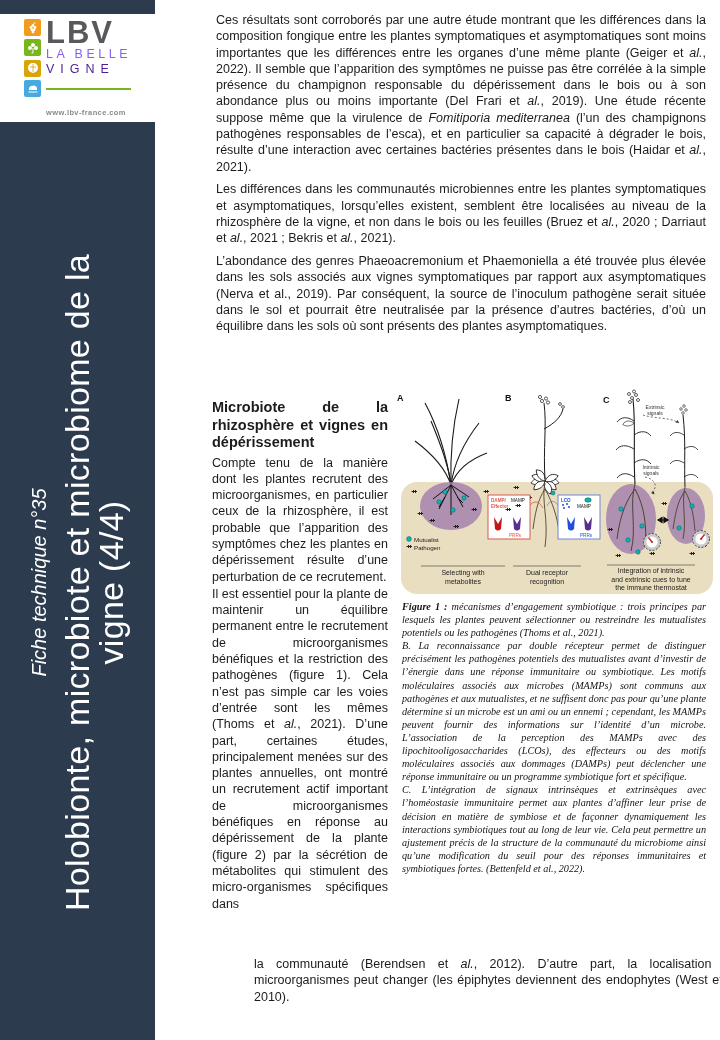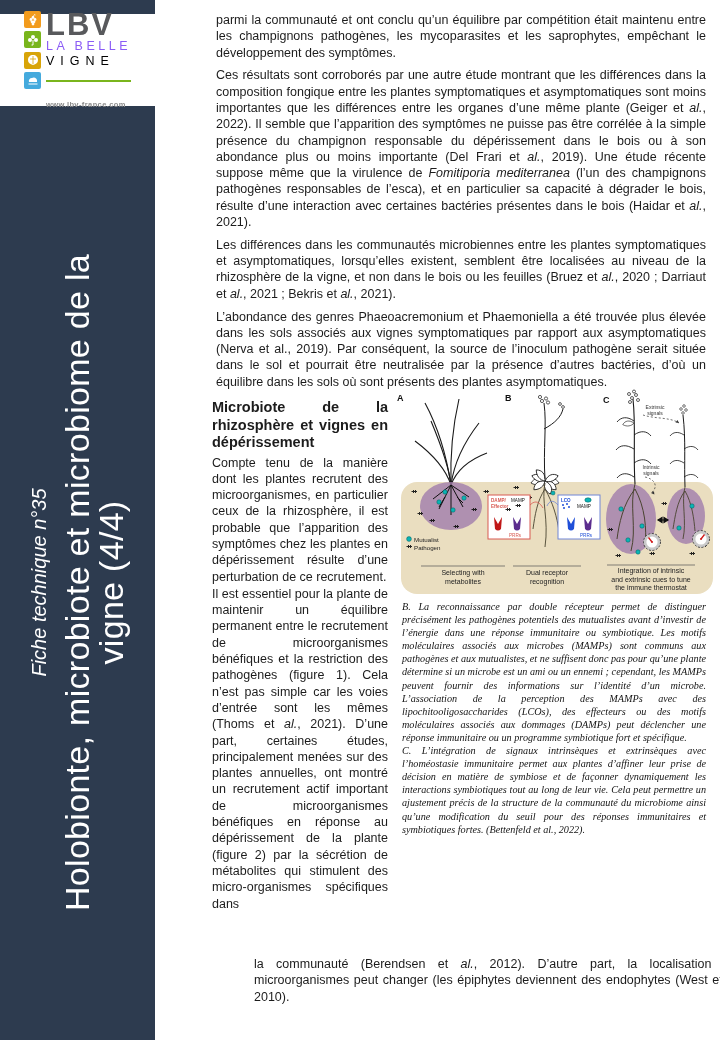--- a/index.html
+++ b/index.html
@@ -3,29 +3,29 @@
 <meta charset="utf-8">
 <style>
   html,body{margin:0;padding:0;}
   body{width:720px;height:1040px;position:relative;background:#fff;
        font-family:"Liberation Sans",sans-serif;color:#1c1c1c;overflow:hidden;}
   .it{font-style:italic;}
   .bd{font-weight:bold;}
 
   
   .sidebar{position:absolute;left:0;top:0;width:155px;height:1040px;background:#2d3b4f;}
-  .logo-panel{position:absolute;left:0;top:14px;width:155px;height:92px;background:#ffffff;
+  .logo-panel{position:absolute;left:0;top:14px;width:155px;height:108px;background:#ffffff;
               display:flex;align-items:center;justify-content:center;}
   .logo{display:flex;align-items:stretch;gap:5px;}
   .logo-squares{display:flex;flex-direction:column;justify-content:space-between;height:78px;}
   .sq{width:17px;height:17px;border-radius:2px;display:flex;align-items:center;justify-content:center;}
   .logo-textblock{display:flex;flex-direction:column;justify-content:flex-start;}
   .logo-acronym{font-size:31px;font-weight:bold;color:#58595c;line-height:28px;letter-spacing:2px;}
   .logo-n1{font-size:12.5px;color:#8b5cf6;letter-spacing:3.5px;line-height:15px;}
-  .logo-n2{font-size:12.5px;color:#000000;letter-spacing:6px;line-height:15px;}
+  .logo-n2{font-size:12.5px;color:#4c1d95;letter-spacing:6px;line-height:15px;}
   .logo-url{font-size:7.5px;font-weight:bold;color:#8a8a8a;border-top:2px solid #7ab51d;
             margin-top:11px;padding-top:18px;letter-spacing:.4px;}
 
   .rot{position:absolute;left:0;top:0;width:1040px;height:155px;
        transform-origin:0 0;transform:rotate(-90deg) translateX(-1040px);
        display:flex;flex-direction:column;justify-content:center;align-items:center;
        box-sizing:border-box;padding-right:125px;}
   .series{font-style:italic;font-size:20px;color:#fff;margin-bottom:9px;}
   .vtitle{font-size:34px;color:#fff;line-height:34px;text-align:center;letter-spacing:.3px;}
 
@@ -101,21 +101,20 @@
         <div class="logo-acronym">LBV</div>
         <div class="logo-n1">LA BELLE</div>
         <div class="logo-n2">VIGNE</div>
         <div class="logo-url">www.lbv-france.com</div>
       </div>
     </div>
   </div>
 </div>
 
 <div class="intro">
-  <p class="body"><span>parmi la communauté et ont conclu qu’un équilibre par compétition était maintenu entre les champignons pathogènes, les mycoparasites et les saprophytes, empêchant le développement des symptômes.</span></p>
   <p class="body"><span>Ces résultats sont corroborés par une autre étude montrant que les différences dans la composition fongique entre les plantes symptomatiques et asymptomatiques sont moins importantes que les différences entre les organes d’une même plante (Geiger et </span><span class="it">al.</span><span>, 2022). Il semble que l’apparition des symptômes ne puisse pas être corrélée à la simple présence du champignon responsable du dépérissement dans le bois ou à son abondance plus ou moins importante (Del Frari et </span><span class="it">al.</span><span>, 2019). Une étude récente suppose même que la virulence de </span><span class="it">Fomitiporia mediterranea</span><span> (l’un des champignons pathogènes responsables de l’esca), et en particulier sa capacité à dégrader le bois, résulte d’une interaction avec certaines bactéries présentes dans le bois (Haidar et </span><span class="it">al.</span><span>, 2021).</span></p>
   <p class="body"><span>Les différences dans les communautés microbiennes entre les plantes symptomatiques et asymptomatiques, lorsqu’elles existent, semblent être localisées au niveau de la rhizosphère de la vigne, et non dans le bois ou les feuilles (Bruez et </span><span class="it">al.</span><span>, 2020 ; Darriaut et </span><span class="it">al.</span><span>, 2021 ; Bekris et </span><span class="it">al.</span><span>, 2021).</span></p>
   <p class="body"><span>L’abondance des genres Phaeoacremonium et Phaemoniella a été trouvée plus élevée dans les sols associés aux vignes symptomatiques par rapport aux asymptomatiques (Nerva et al., 2019). Par conséquent, la source de l’inoculum pathogène serait située dans le sol et pourrait être neutralisée par la présence d’autres bactéries, d’où un équilibre dans les sols où sont présents des plantes asymptomatiques.</span></p>
 </div>
 
 <div class="leftcol">
   <h3>Microbiote de la rhizosphère et vignes en dépérissement</h3>
   <p class="body"><span>Compte tenu de la manière dont les plantes recrutent des microorganismes, en particulier ceux de la rhizosphère, il est probable que l’apparition des symptômes chez les plantes en dépérissement résulte d’une perturbation de ce recrutement.</span></p>
   <p class="body"><span>Il est essentiel pour la plante de maintenir un équilibre permanent entre le recrutement de microorganismes bénéfiques et la restriction des pathogènes (figure 1). Cela n’est pas simple car les voies d’entrée sont les mêmes (Thoms et </span><span class="it">al.</span><span>, 2021). D’une part, certaines études, principalement menées sur des plantes annuelles, ont montré un recrutement actif important de microorganismes bénéfiques en réponse au dépérissement de la plante (figure 2) par la sécrétion de métabolites qui stimulent des micro-organismes spécifiques dans</span></p>
 </div>
@@ -324,19 +323,20 @@
   </g>
 
   <line x1="212" y1="176" x2="300" y2="176" stroke="#555" stroke-width="0.7"></line>
   <text x="256" y="184" font-size="7" fill="#222" text-anchor="middle">Integration of intrinsic</text>
   <text x="256" y="192.5" font-size="7" fill="#222" text-anchor="middle">and extrinsic cues to tune</text>
   <text x="256" y="201" font-size="7" fill="#222" text-anchor="middle">the immune thermostat</text>
 </svg>
 </div>
 
 <div class="figcaption">
+  <p><span class="bd">Figure 1 : </span><span>mécanismes d’engagement symbiotique : trois principes par lesquels les plantes peuvent sélectionner ou restreindre les mutualistes potentiels ou les pathogènes (Thoms et al., 2021).</span></p>
   <p><span>B. La reconnaissance par double récepteur permet de distinguer précisément les pathogènes potentiels des mutualistes avant d’investir de l’énergie dans une réponse immunitaire ou symbiotique. Les motifs moléculaires associés aux microbes (MAMPs) sont communs aux pathogènes et aux mutualistes, et ne suffisent donc pas pour qu’une plante détermine si un microbe est un ami ou un ennemi ; cependant, les MAMPs peuvent fournir des informations sur l’identité d’un microbe. L’association de la perception des MAMPs avec des lipochitooligosaccharides (LCOs), des effecteurs ou des motifs moléculaires associés aux dommages (DAMPs) peut déclencher une réponse immunitaire ou un programme symbiotique fort et spécifique.</span></p>
   <p><span>C. L’intégration de signaux intrinsèques et extrinsèques avec l’homéostasie immunitaire permet aux plantes d’affiner leur prise de décision en matière de symbiose et de façonner dynamiquement les interactions symbiotiques tout au long de leur vie. Cela peut permettre un ajustement précis de la structure de la communauté du microbiome ainsi qu’une modification du seuil pour des réponses immunitaires et symbiotiques fortes. (Bettenfeld et al., 2022).</span></p>
 </div>
 
 <div class="closing">
   <p class="body"><span>la communauté (Berendsen et </span><span class="it">al.</span><span>, 2012). D’autre part, la localisation des microorganismes peut changer (les épiphytes deviennent des endophytes (West et </span><span class="it">al.</span><span>, 2010).</span></p>
 </div>
 
 </body></html>

